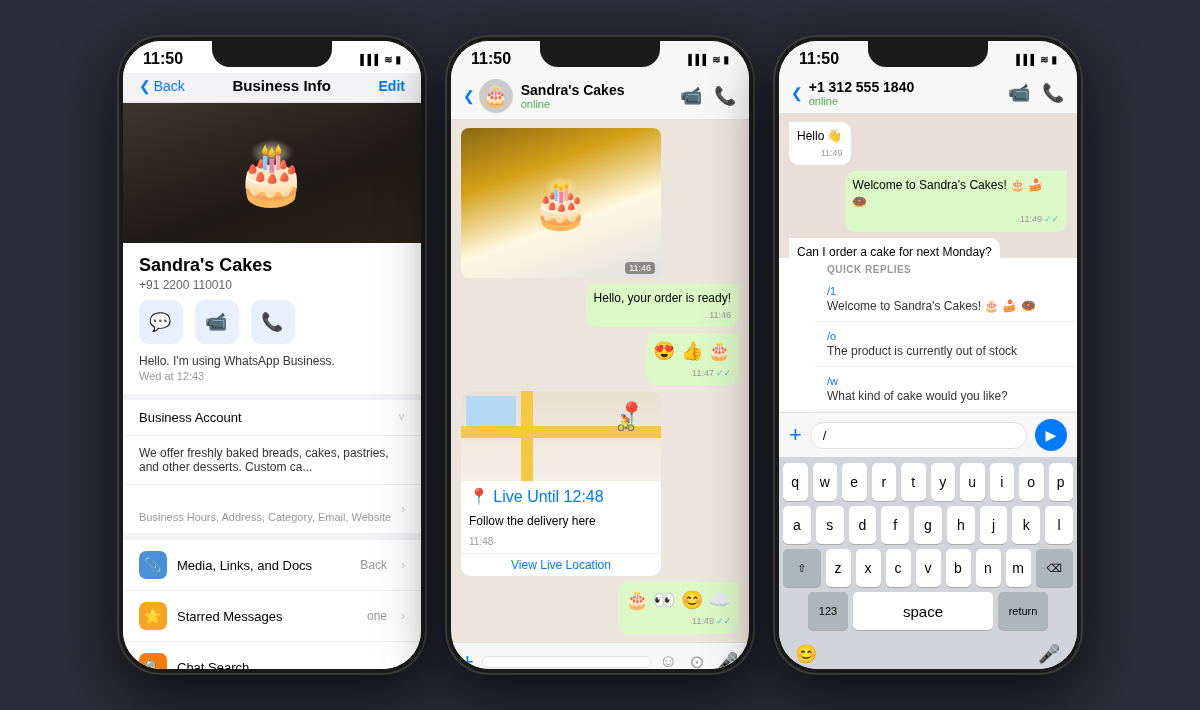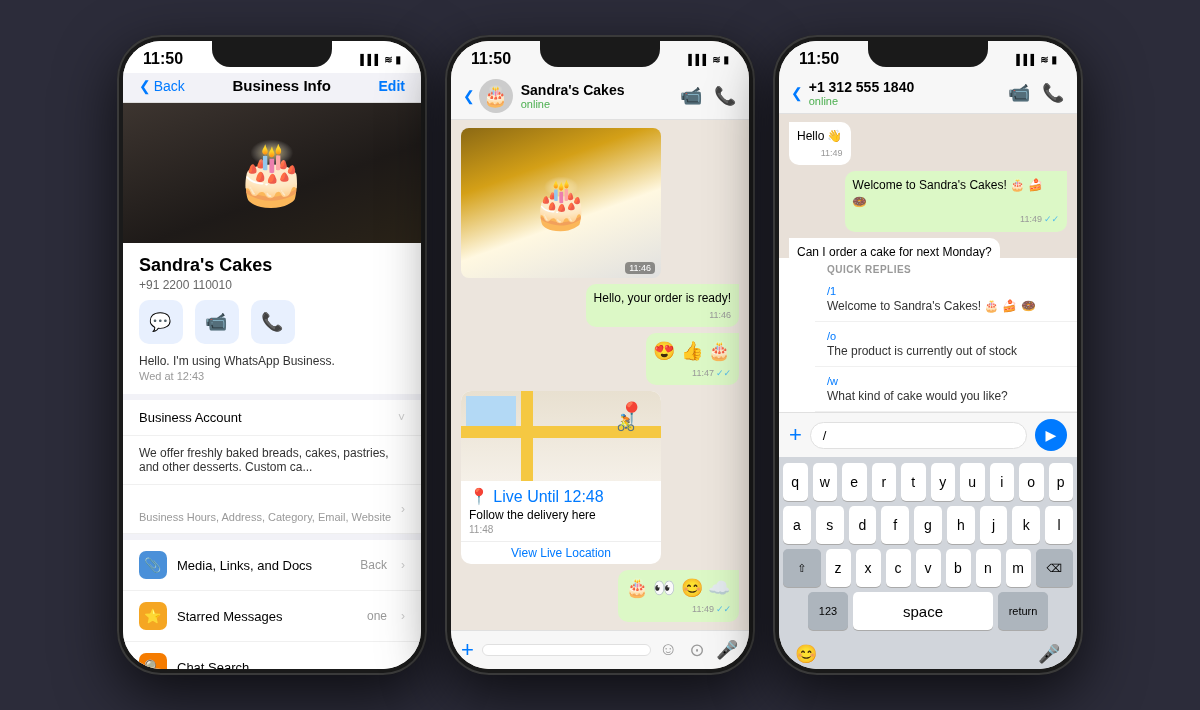--- a/index.html
+++ b/index.html
@@ -202,21 +202,21 @@
     .map-view {
       width: 100%; height: 90px;
       background: linear-gradient(to bottom, #e8e0d0 0%, #f5f0e8 100%);
       position: relative;
       overflow: hidden;
     }
     .map-road-h { position: absolute; background: #f5c842; height: 12px; left: 0; right: 0; }
     .map-road-v { position: absolute; background: #f5c842; width: 12px; top: 0; bottom: 0; }
     .map-info { padding: 6px 8px; }
     .map-live { font-size: 16px; color: #007aff; display: flex; align-items: center; gap: 3px; }
-    .map-label { font-size: 12px; color: #000; margin: 2px 0; font-weight: 500; }
+    .map-label { font-size: 12px; color: #000; margin: 8px 0; font-weight: 500; }
     .map-link { font-size: 12px; color: #007aff; text-align: center; padding: 4px; border-top: 1px solid #eee; }
     .chat-input-bar {
       background: #f7f7f7;
       padding: 6px 10px;
       display: flex;
       align-items: center;
       gap: 8px;
       border-top: 1px solid #e0e0e0;
       flex-shrink: 0;
     }

